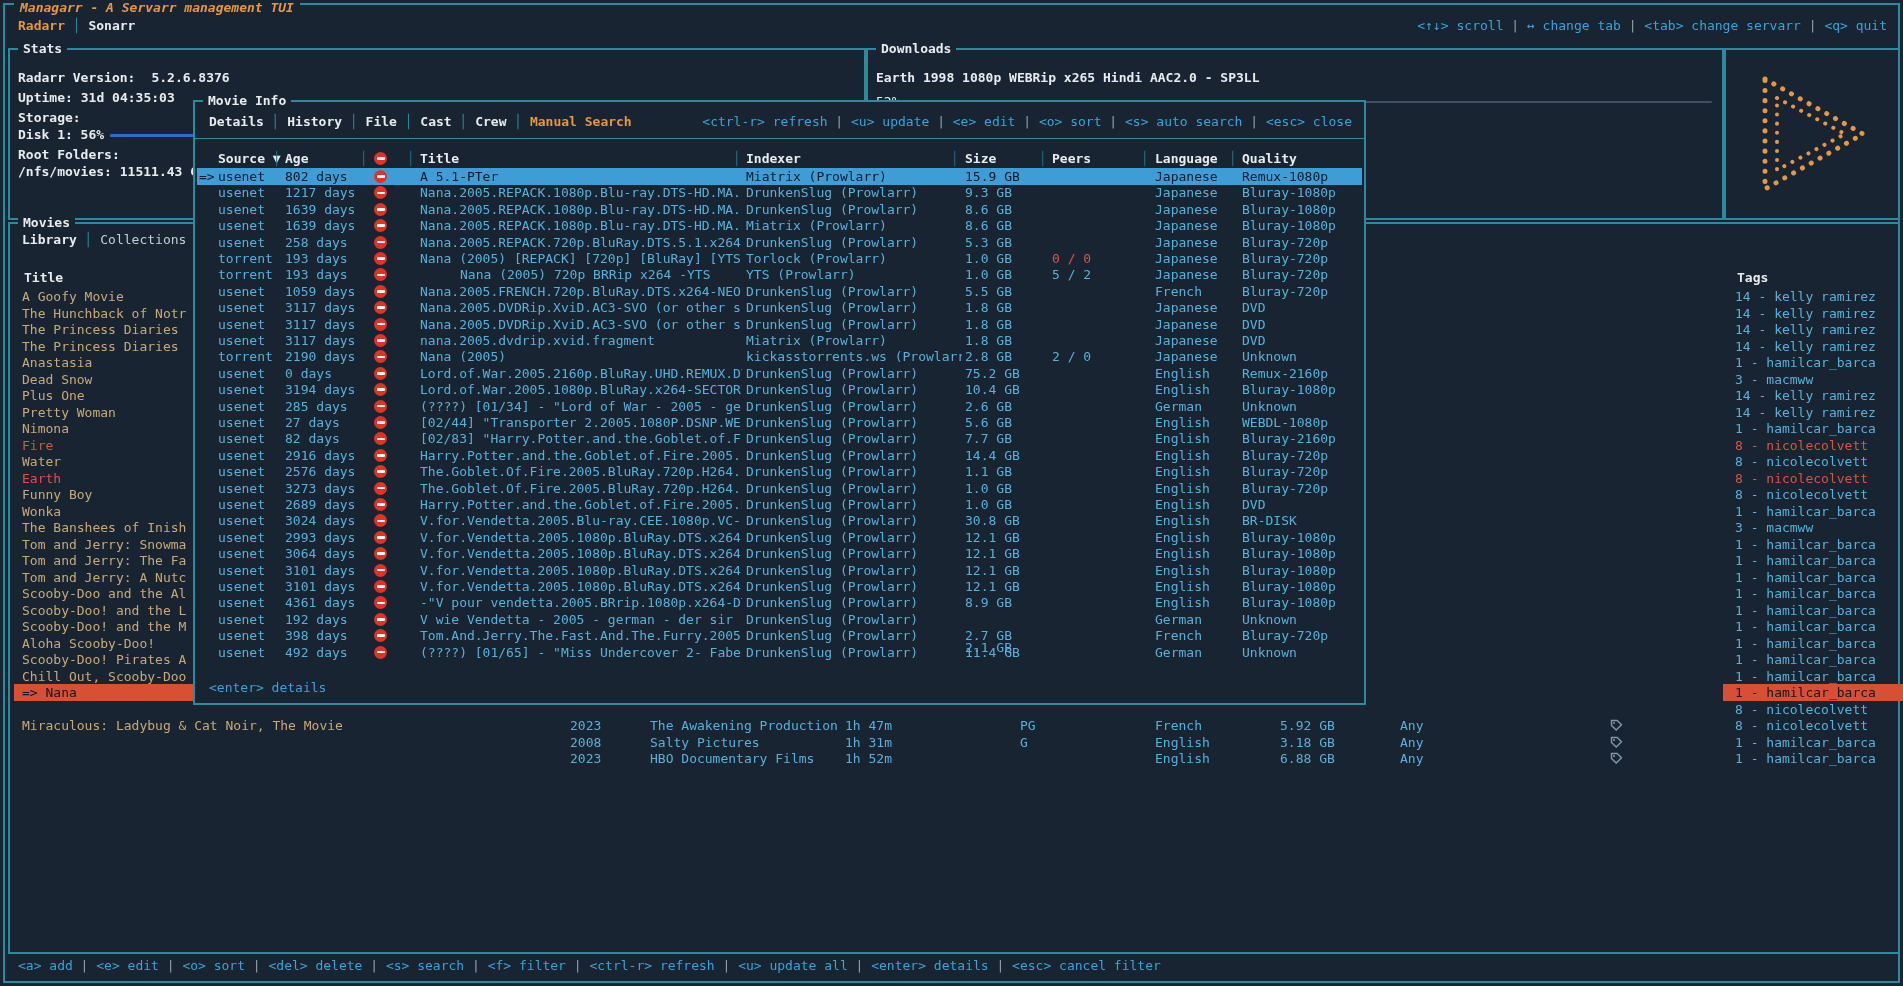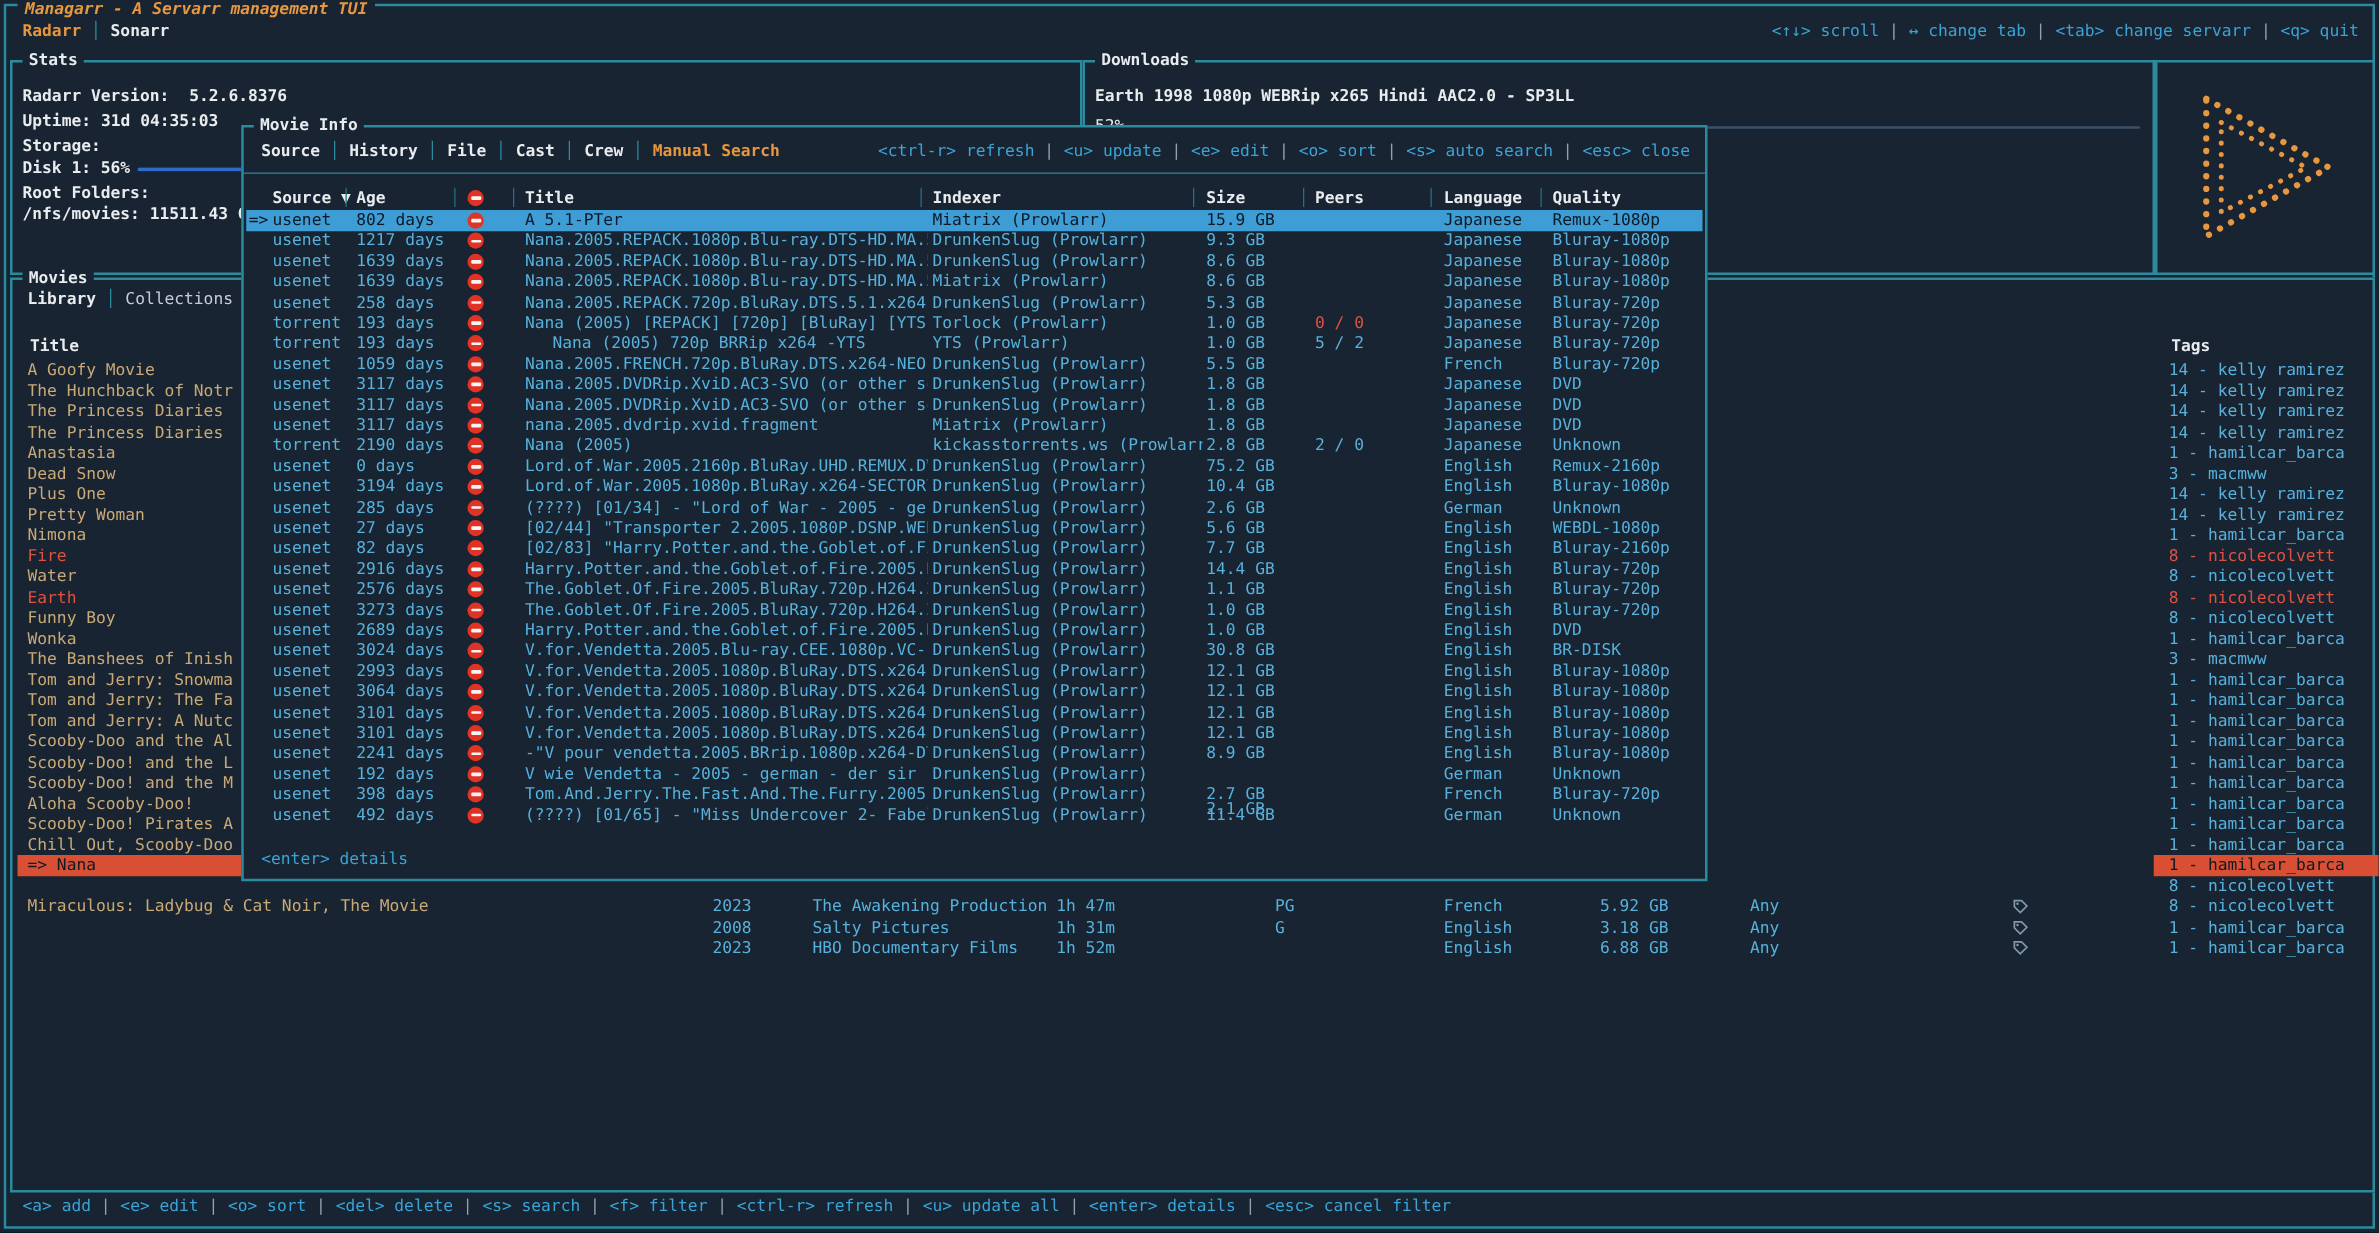--- a/index.html
+++ b/index.html
@@ -261,21 +261,21 @@
             </svg></span>
           <span class="mr-tag c-blue">1 - hamilcar_barca</span>
         </div>
       </div>
   </section>
 
   <div class="bottom-hints" id="bottom-hints"><span class="hint">&lt;a&gt; add</span><span class="sep"> | </span><span class="hint">&lt;e&gt; edit</span><span class="sep"> | </span><span class="hint">&lt;o&gt; sort</span><span class="sep"> | </span><span class="hint">&lt;del&gt; delete</span><span class="sep"> | </span><span class="hint">&lt;s&gt; search</span><span class="sep"> | </span><span class="hint">&lt;f&gt; filter</span><span class="sep"> | </span><span class="hint">&lt;ctrl-r&gt; refresh</span><span class="sep"> | </span><span class="hint">&lt;u&gt; update all</span><span class="sep"> | </span><span class="hint">&lt;enter&gt; details</span><span class="sep"> | </span><span class="hint">&lt;esc&gt; cancel filter</span></div>
 
   <section class="panel modal">
     <span class="panel-title">Movie Info</span>
-    <div class="modal-tabs" id="modal-tabs"><span class="tab">Source</span><span class="tsep"> │ </span><span class="tab">History</span><span class="tsep"> │ </span><span class="tab">File</span><span class="tsep"> │ </span><span class="tab">Cast</span><span class="tsep"> │ </span><span class="tab">Crew</span><span class="tsep"> │ </span><span class="tab active-orange">Manual Search</span></div>
+    <div class="modal-tabs" id="modal-tabs"><span class="tab">Details</span><span class="tsep"> │ </span><span class="tab">History</span><span class="tsep"> │ </span><span class="tab">File</span><span class="tsep"> │ </span><span class="tab">Cast</span><span class="tsep"> │ </span><span class="tab">Crew</span><span class="tsep"> │ </span><span class="tab active-orange">Manual Search</span></div>
     <div class="modal-hints" id="modal-hints"><span class="hint">&lt;ctrl-r&gt; refresh</span><span class="sep"> | </span><span class="hint">&lt;u&gt; update</span><span class="sep"> | </span><span class="hint">&lt;e&gt; edit</span><span class="sep"> | </span><span class="hint">&lt;o&gt; sort</span><span class="sep"> | </span><span class="hint">&lt;s&gt; auto search</span><span class="sep"> | </span><span class="hint">&lt;esc&gt; close</span></div>
     <div class="modal-rule"></div>
     <div class="ms-header" id="ms-header">
         <span class="ms-cell" style="left: 21px;">Source ▼</span>
         <span class="ms-cell" style="left: 88px;">Age</span>
         <span class="noentry" style="left: 177px;"></span>
         <span class="ms-cell" style="left: 223px;">Title</span>
         <span class="ms-cell" style="left: 549px;">Indexer</span>
         <span class="ms-cell" style="left: 768px;">Size</span>
         <span class="ms-cell" style="left: 855px;">Peers</span>
@@ -350,21 +350,21 @@
           <span class="ms-cell" style="left: 549px; width: 216px;">Torlock (Prowlarr)</span>
           <span class="ms-cell" style="left: 768px; width: 82px;">1.0 GB</span>
           <span class="ms-cell c-red" style="left: 855px; width: 96px;">0 / 0</span>
           <span class="ms-cell" style="left: 958px; width: 82px;">Japanese</span>
           <span class="ms-cell" style="left: 1045px; width: 116px;">Bluray-720p</span>
         </div>
         <div class="ms-row" style="top: 164.4px;">
           <span class="ms-cell" style="left: 21px; width: 62px;">torrent</span>
           <span class="ms-cell" style="left: 88px; width: 80px;">193 days</span>
           <span class="noentry" style="left: 177px;"></span>
-          <span class="ms-cell" style="left: 205px; width: 322px; padding-left: 40px;">Nana (2005) 720p BRRip x264 -YTS</span>
+          <span class="ms-cell" style="left: 223px; width: 322px; padding-left: 40px;">Nana (2005) 720p BRRip x264 -YTS</span>
           <span class="ms-cell" style="left: 549px; width: 216px;">YTS (Prowlarr)</span>
           <span class="ms-cell" style="left: 768px; width: 82px;">1.0 GB</span>
           <span class="ms-cell" style="left: 855px; width: 96px;">5 / 2</span>
           <span class="ms-cell" style="left: 958px; width: 82px;">Japanese</span>
           <span class="ms-cell" style="left: 1045px; width: 116px;">Bluray-720p</span>
         </div>
         <div class="ms-row" style="top: 180.8px;">
           <span class="ms-cell" style="left: 21px; width: 62px;">usenet</span>
           <span class="ms-cell" style="left: 88px; width: 80px;">1059 days</span>
           <span class="noentry" style="left: 177px;"></span>
@@ -550,21 +550,21 @@
           <span class="ms-cell" style="left: 88px; width: 80px;">3101 days</span>
           <span class="noentry" style="left: 177px;"></span>
           <span class="ms-cell" style="left: 223px; width: 322px;">V.for.Vendetta.2005.1080p.BluRay.DTS.x264-Cy</span>
           <span class="ms-cell" style="left: 549px; width: 216px;">DrunkenSlug (Prowlarr)</span>
           <span class="ms-cell" style="left: 768px; width: 82px;">12.1 GB</span>
           <span class="ms-cell" style="left: 958px; width: 82px;">English</span>
           <span class="ms-cell" style="left: 1045px; width: 116px;">Bluray-1080p</span>
         </div>
         <div class="ms-row" style="top: 492.4px;">
           <span class="ms-cell" style="left: 21px; width: 62px;">usenet</span>
-          <span class="ms-cell" style="left: 88px; width: 80px;">2241 days</span>
+          <span class="ms-cell" style="left: 88px; width: 80px;">4361 days</span>
           <span class="noentry" style="left: 177px;"></span>
           <span class="ms-cell" style="left: 223px; width: 322px;">-"V pour vendetta.2005.BRrip.1080p.x264-DTS.</span>
           <span class="ms-cell" style="left: 549px; width: 216px;">DrunkenSlug (Prowlarr)</span>
           <span class="ms-cell" style="left: 768px; width: 82px;">8.9 GB</span>
           <span class="ms-cell" style="left: 958px; width: 82px;">English</span>
           <span class="ms-cell" style="left: 1045px; width: 116px;">Bluray-1080p</span>
         </div>
         <div class="ms-row" style="top: 508.8px;">
           <span class="ms-cell" style="left: 21px; width: 62px;">usenet</span>
           <span class="ms-cell" style="left: 88px; width: 80px;">192 days</span>

